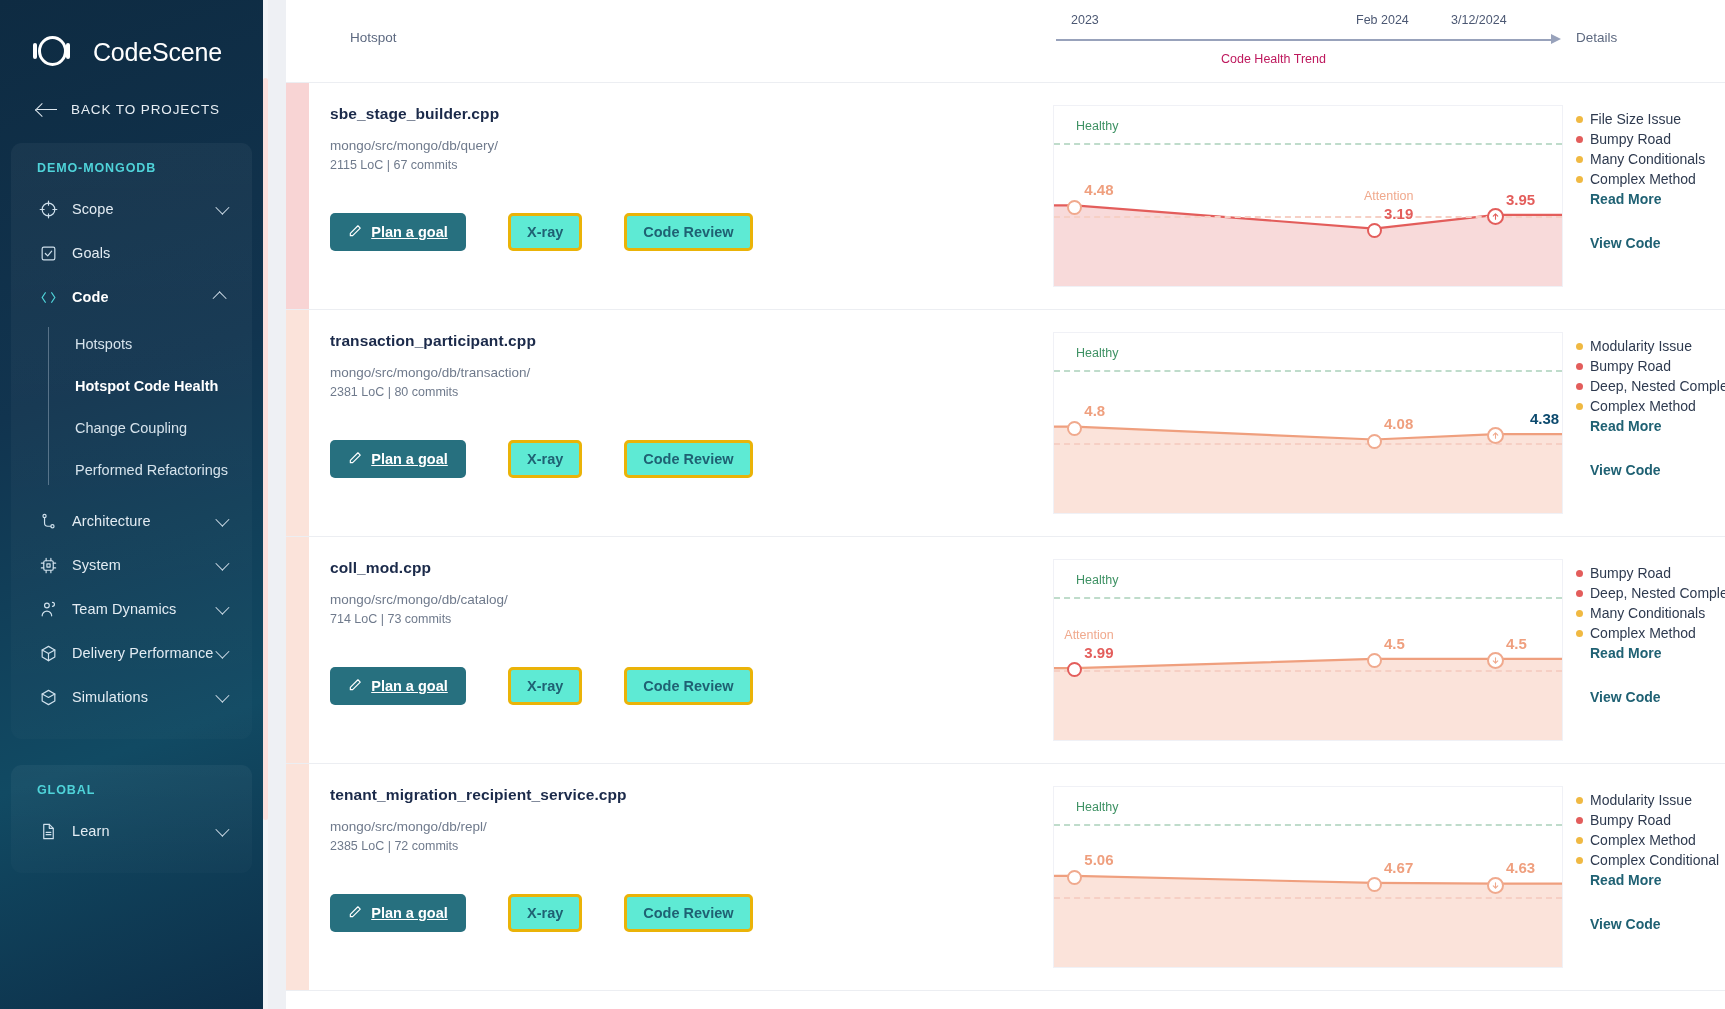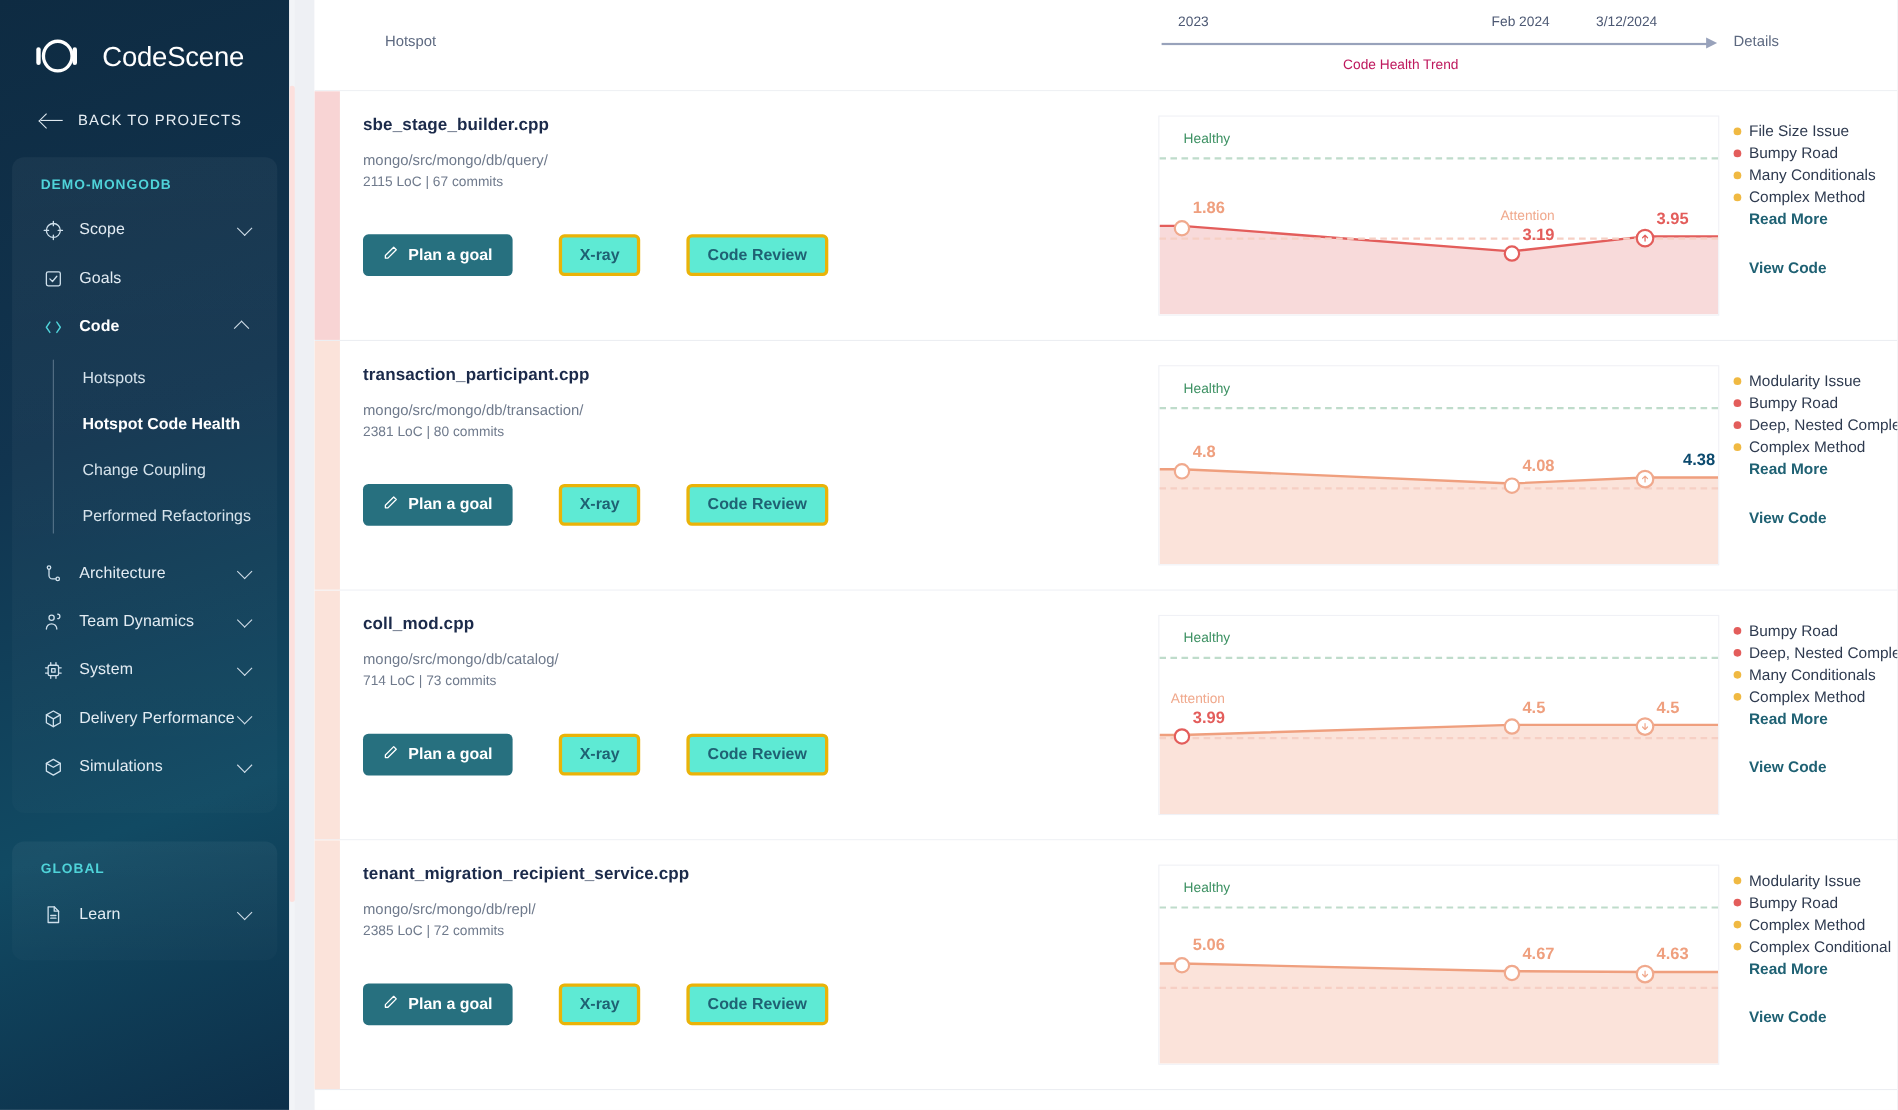--- a/index.html
+++ b/index.html
@@ -104,21 +104,21 @@
   .file-col { position: absolute; left: 44px; top: 0; width: 400px; height: 100%; }
   .file-name { position: absolute; top: 22px; font-size: 15.5px; font-weight: 700; color: #1b2a4a; letter-spacing: 0.1px; }
   .file-path { position: absolute; top: 55px; font-size: 13.5px; color: #6f7a8c; }
   .file-meta { position: absolute; top: 75px; font-size: 12.5px; color: #6f7a8c; }
 
   .btn-row { position: absolute; top: 130px; left: 0; display: flex; gap: 11px; }
   .btn {
     height: 38px; border-radius: 5px; display: flex; align-items: center; justify-content: center;
     font-size: 14.5px; font-weight: 700; cursor: pointer; padding: 0 16px; white-space: nowrap;
   }
-  .btn-primary { background: #27707f; color: #fff; gap: 9px; min-width: 136px; }
+  .btn-primary { background: #27707f; color: #fff; gap: 9px; min-width: 136px; text-decoration: underline; }
   .btn-ghost { background: #5eead4; color: #1f6173; border: 3px solid #eab308; margin-left: 31px; }
   .pencil { width: 14px; height: 14px; }
 
   
   .chart { position: absolute; top: 0; left: 767px; width: 510px; height: 100%; }
   .chart-box { position: absolute; left: 0; top: 22px; right: 0; bottom: 22px; border: 1px solid #f0f1f6; border-top: 1px solid #f0f1f6; overflow: hidden; }
   .healthy-line { position: absolute; left: 0; right: 0; border-top: 2px dashed #bfdccb; }
   .healthy-lbl { position: absolute; left: 22px; font-size: 12.5px; color: #3d9163; }
   .attention-line { position: absolute; left: 0; right: 0; border-top: 2px dashed #f6cfc4; }
   .attention-lbl { position: absolute; font-size: 12.5px; color: #f0a98d; white-space: nowrap; }
@@ -212,37 +212,37 @@
                 <circle cx="17" cy="18" r="2"></circle>
                 <path d="M7 7v7a4 4 0 0 0 4 4h4"></path>
               </svg>
             </span>
             <span class="nav-label">Architecture</span>
             <span class="chev "></span>
           </div>
           <div class="nav-item">
             <span class="nav-ico">
               <svg viewBox="0 0 24 24" width="19" height="19" fill="none" stroke="#cfe0ec" stroke-width="1.5" stroke-linecap="round" stroke-linejoin="round">
+                <rect x="6" y="6" width="12" height="12" rx="2"></rect>
+                <rect x="10" y="10" width="4" height="4"></rect>
+                <path d="M9 3v3M15 3v3M9 18v3M15 18v3M3 9h3M3 15h3M18 9h3M18 15h3"></path>
+              </svg>
+            </span>
+            <span class="nav-label">System</span>
+            <span class="chev "></span>
+          </div>
+          <div class="nav-item">
+            <span class="nav-ico">
+              <svg viewBox="0 0 24 24" width="19" height="19" fill="none" stroke="#cfe0ec" stroke-width="1.5" stroke-linecap="round" stroke-linejoin="round">
                 <circle cx="10" cy="7" r="3"></circle>
                 <path d="M4 20c0-3.3 2.7-6 6-6s6 2.7 6 6"></path>
                 <path d="M17 8a2.5 2.5 0 1 0 0-5"></path>
               </svg>
             </span>
             <span class="nav-label">Team Dynamics</span>
-            <span class="chev "></span>
-          </div>
-          <div class="nav-item">
-            <span class="nav-ico">
-              <svg viewBox="0 0 24 24" width="19" height="19" fill="none" stroke="#cfe0ec" stroke-width="1.5" stroke-linecap="round" stroke-linejoin="round">
-                <rect x="6" y="6" width="12" height="12" rx="2"></rect>
-                <rect x="10" y="10" width="4" height="4"></rect>
-                <path d="M9 3v3M15 3v3M9 18v3M15 18v3M3 9h3M3 15h3M18 9h3M18 15h3"></path>
-              </svg>
-            </span>
-            <span class="nav-label">System</span>
             <span class="chev "></span>
           </div>
           <div class="nav-item">
             <span class="nav-ico">
               <svg viewBox="0 0 24 24" width="19" height="19" fill="none" stroke="#cfe0ec" stroke-width="1.5" stroke-linecap="round" stroke-linejoin="round">
                 <path d="M12 3l8 4.5v9L12 21l-8-4.5v-9L12 3z"></path>
                 <path d="M4 7.5l8 4.5 8-4.5M12 12v9"></path>
               </svg>
             </span>
             <span class="nav-label">Delivery Performance</span>
@@ -320,21 +320,21 @@
             </div>
             <div class="chart">
               <div class="chart-box">
                 <svg class="chart-svg" viewBox="0 0 508 183 " preserveAspectRatio="none">
                   <polygon points="0,101.0 20.3,101.0 320.0,124.6 442.0,110.7 508,110.7 508,183 0,183" fill="#f8dada"></polygon>
                   <polyline points="0,101.0 20.3,101.0 320.0,124.6 442.0,110.7 508,110.7" fill="none" stroke="#e35d5b" stroke-width="2.2"></polyline>
                 </svg>
                 <div class="healthy-line" style="top:36.599999999999994px"></div>
                 <div class="healthy-lbl" style="top:12.599999999999994px">Healthy</div>
                 <div class="attention-line" style="top:109.8px"></div>
-                <div class="pt-lbl" style="left:30.32px; top:75.01599999999999px; color:#ef9f7e">1.86</div>
+                <div class="pt-lbl" style="left:30.32px; top:75.01599999999999px; color:#ef9f7e">4.48</div>
                 <div class="pt" style="left:12.82px; top:93.51599999999999px; border-color:#f0a98d; color:#f0a98d"></div>
                 <div class="attention-lbl" style="left:310.04px; top:82.62299999999999px">Attention</div>
                 <div class="pt-lbl" style="left:330.04px; top:98.62299999999999px; color:#e35d5b">3.19</div>
                 <div class="pt" style="left:312.54px; top:117.12299999999999px; border-color:#e35d5b; color:#e35d5b"></div>
                 <div class="pt-lbl" style="left:451.96px; top:84.715px; color:#e35d5b">3.95</div>
                 <div class="pt arrow" style="left:433.46px; top:102.215px; border-color:#e35d5b; color:#e35d5b">
                   <svg viewBox="0 0 24 24" fill="none" stroke="currentColor" stroke-width="3" stroke-linecap="round" stroke-linejoin="round">
                     <path d="M12 19V5M6 11l6-6 6 6"></path>
                   </svg>
                 </div>

